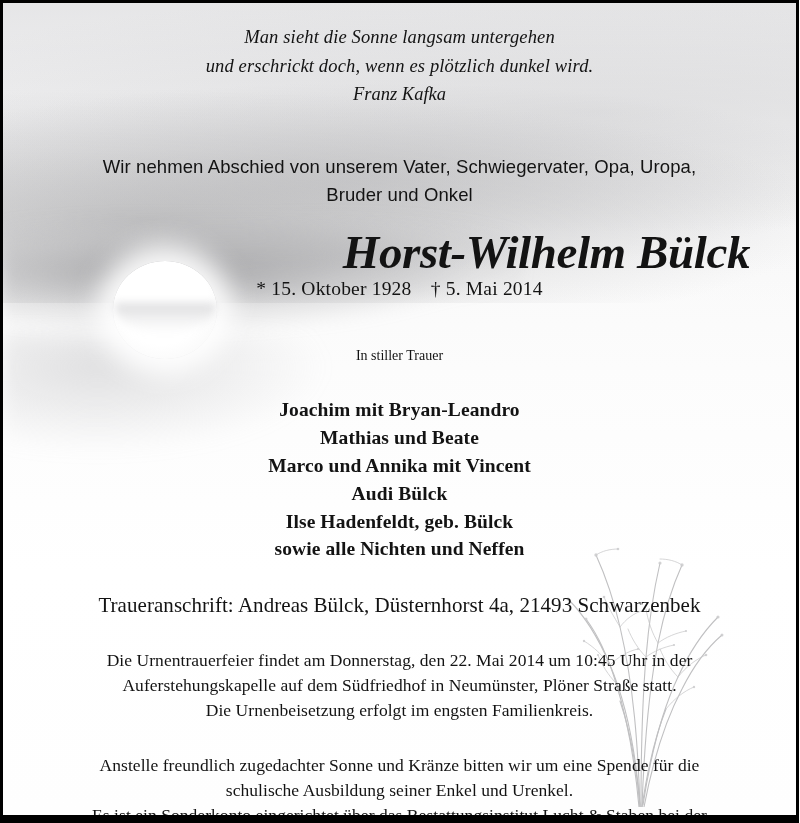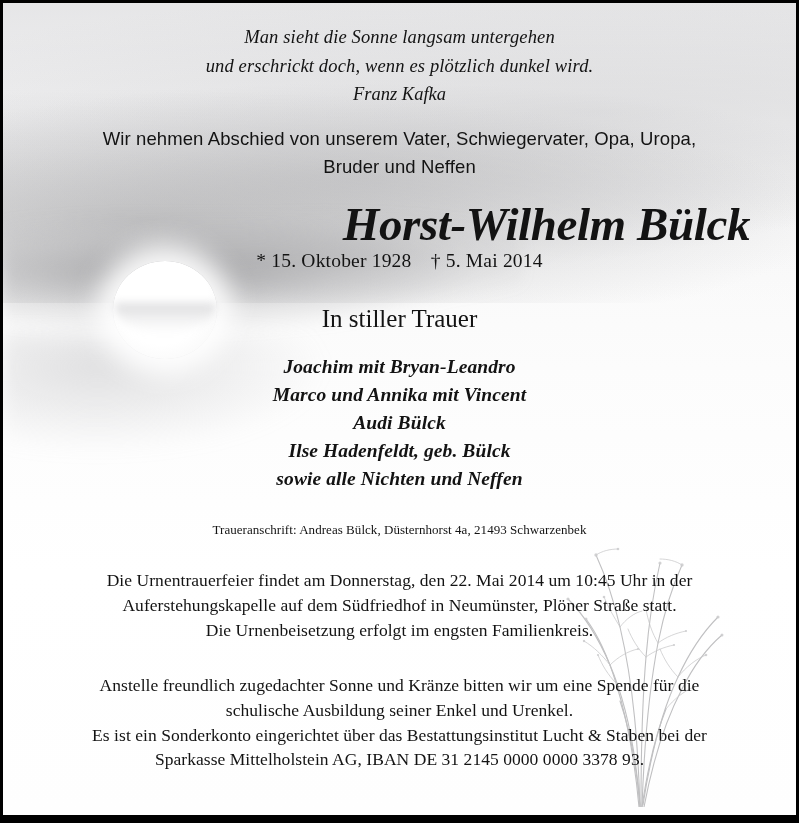--- a/index.html
+++ b/index.html
@@ -103,21 +103,21 @@
     letter-spacing: 0.15px;
     margin-top: 6px;
   }
   #quote-author {
     font-style: italic;
     font-size: 18.5px;
     line-height: 1.55;
   }
 
   #intro {
-    margin-top: 16px;
+    margin-top: 44px;
     font-family: "Liberation Sans", "DejaVu Sans", sans-serif;
     font-size: 18.5px;
     line-height: 1.52;
     letter-spacing: 0.1px;
   }
 
   #deceased-name {
     margin-top: 19px;
     font-size: 47px;
     font-style: italic;
@@ -128,36 +128,35 @@
     text-align: right;
   }
 
   #life-dates {
     font-size: 19.5px;
     letter-spacing: 0.2px;
   }
   #life-dates .sep { display: inline-block; width: 9px; }
 
   #mourning-label {
-    margin-top: 33px;
-    font-size: 25px;
+    margin-top: 48px;
+    font-size: 14px;
   }
 
   #survivors {
-    margin-top: 20px;
+    margin-top: 32px;
     font-weight: bold;
     font-size: 19.5px;
     line-height: 1.43;
     letter-spacing: 0.1px;
-    font-style: italic;
   }
 
   #condolence-address {
     margin-top: 30px;
-    font-size: 13px;
+    font-size: 21px;
     letter-spacing: 0.05px;
   }
 
   #ceremony {
     margin-top: 30px;
     font-size: 17.5px;
     line-height: 1.42;
     letter-spacing: 0.05px;
   }
 
@@ -235,37 +234,38 @@
   <div id="content">
 
     <div id="quote">
       <span class="line">Man sieht die Sonne langsam untergehen</span>
       <span class="line">und erschrickt doch, wenn es plötzlich dunkel wird.</span>
     </div>
     <div id="quote-author">Franz Kafka</div>
 
     <div id="intro">
       <span class="line">Wir nehmen Abschied von unserem Vater, Schwiegervater, Opa, Uropa,</span>
-      <span class="line">Bruder und Neffen</span>
+      <span class="line">Bruder und Onkel</span>
     </div>
 
     <div id="deceased-name">Horst-Wilhelm Bülck</div>
 
     <div id="life-dates">
       <span>*</span>
       <span>15. Oktober 1928</span>
       <span class="sep"></span>
       <span>†</span>
       <span>5. Mai 2014</span>
     </div>
 
     <div id="mourning-label">In stiller Trauer</div>
 
     <div id="survivors">
       <span class="line">Joachim mit Bryan-Leandro</span>
+      <span class="line">Mathias und Beate</span>
       <span class="line">Marco und Annika mit Vincent</span>
       <span class="line">Audi Bülck</span>
       <span class="line">Ilse Hadenfeldt, geb. Bülck</span>
       <span class="line">sowie alle Nichten und Neffen</span>
     </div>
 
     <div id="condolence-address">Traueranschrift: Andreas Bülck, Düsternhorst 4a, 21493 Schwarzenbek</div>
 
     <div id="ceremony">
       <span class="line">Die Urnentrauerfeier findet am Donnerstag, den 22. Mai 2014 um 10:45 Uhr in der</span>

